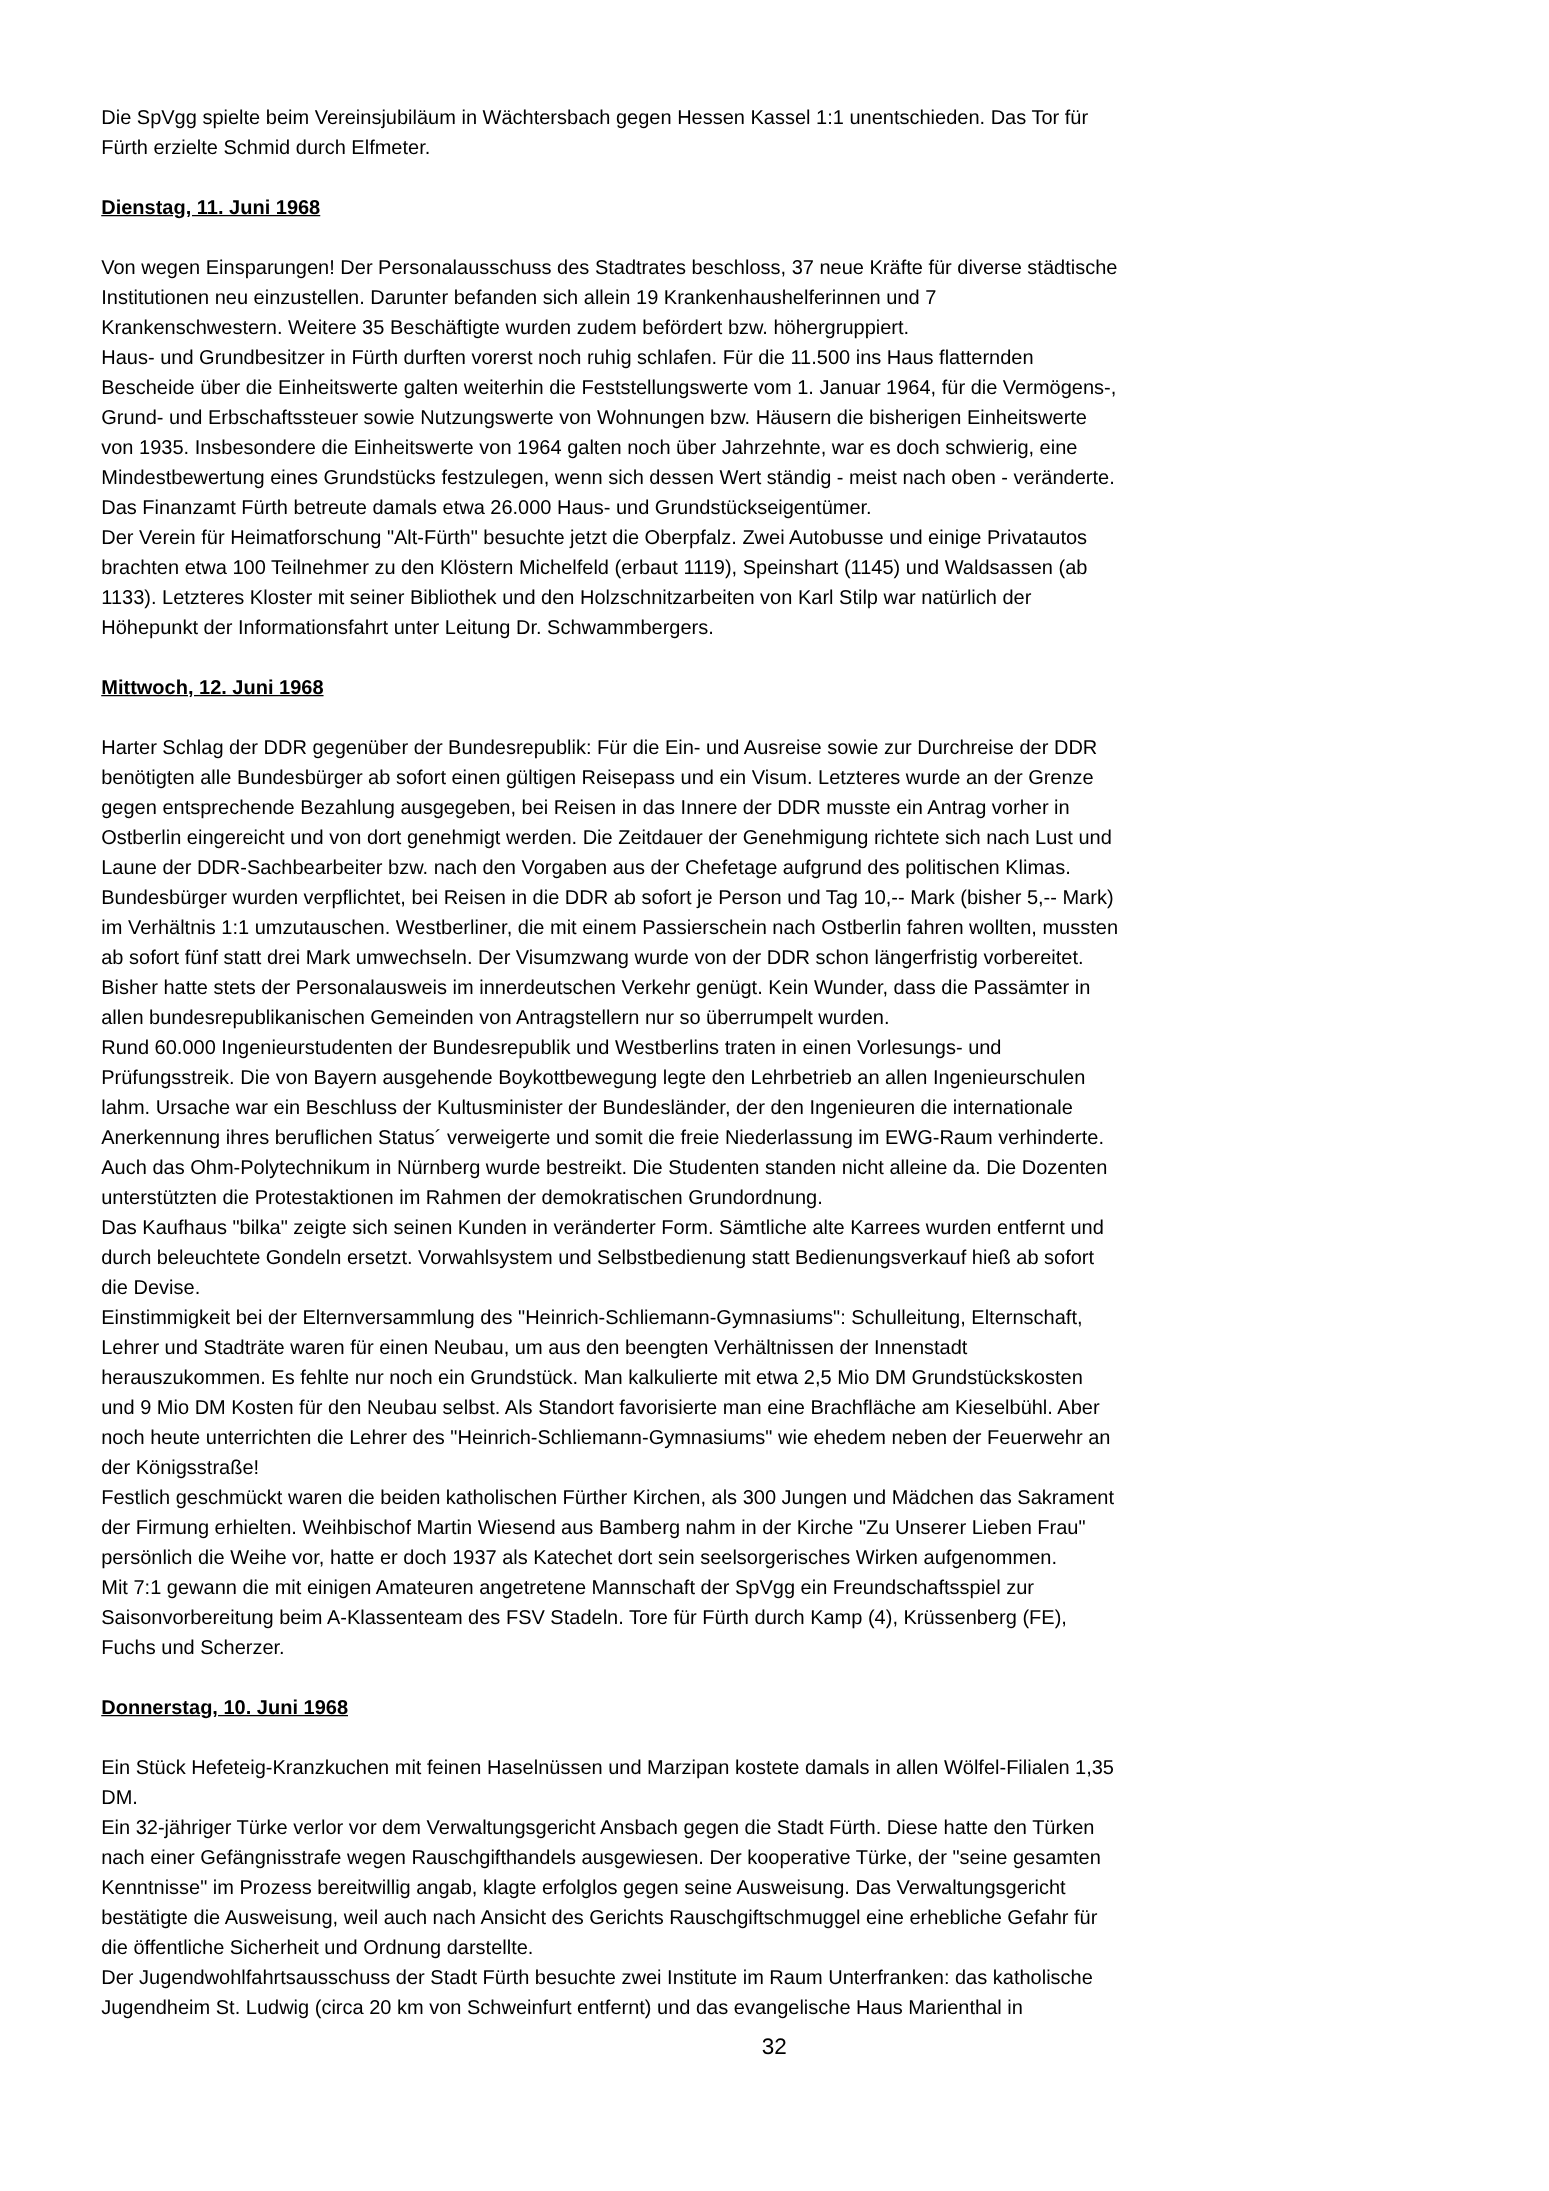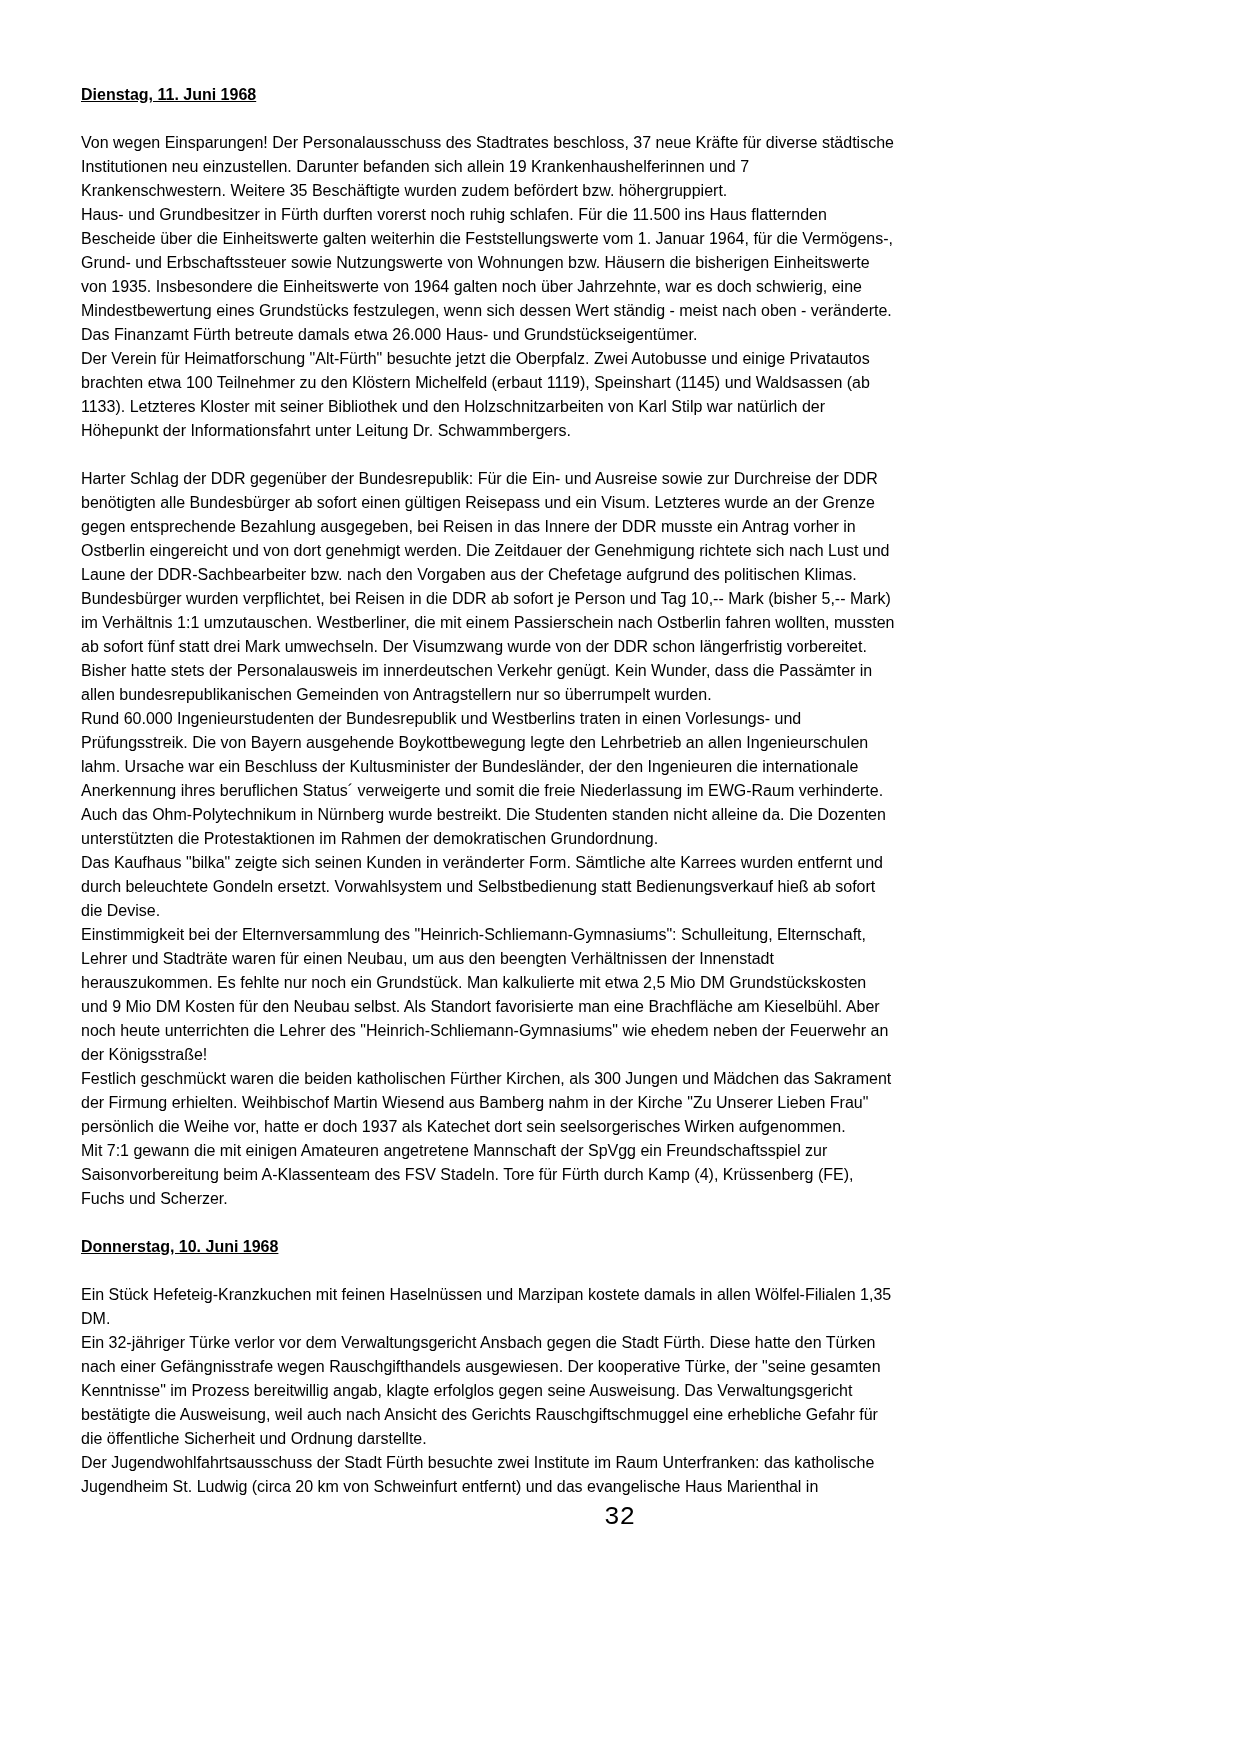--- a/index.html
+++ b/index.html
@@ -29,44 +29,47 @@
     white-space: pre-line;
   }
   .heading {
     font-weight: bold;
     text-decoration: underline;
   }
   .footer {
     width: 1239px;
     text-align: center;
     margin-top: 5px;
-    font-family: Liberation Mono, monospace;
-    font-size: 26px;
+    font-family: Liberation Sans, sans-serif;
+    font-size: 18px;
     line-height: 26px;
     color: #000000;
   }
 </style>
 </head>
 <body>
 
 <div class="content">
+  <div class="para">Die SpVgg spielte beim Vereinsjubiläum in Wächtersbach gegen Hessen Kassel 1:1 unentschieden. Das Tor für
+Fürth erzielte Schmid durch Elfmeter.</div>
   <div class="heading">Dienstag, 11. Juni 1968</div>
   <div class="para">Von wegen Einsparungen! Der Personalausschuss des Stadtrates beschloss, 37 neue Kräfte für diverse städtische
 Institutionen neu einzustellen. Darunter befanden sich allein 19 Krankenhaushelferinnen und 7
 Krankenschwestern. Weitere 35 Beschäftigte wurden zudem befördert bzw. höhergruppiert.
 Haus- und Grundbesitzer in Fürth durften vorerst noch ruhig schlafen. Für die 11.500 ins Haus flatternden
 Bescheide über die Einheitswerte galten weiterhin die Feststellungswerte vom 1. Januar 1964, für die Vermögens-,
 Grund- und Erbschaftssteuer sowie Nutzungswerte von Wohnungen bzw. Häusern die bisherigen Einheitswerte
 von 1935. Insbesondere die Einheitswerte von 1964 galten noch über Jahrzehnte, war es doch schwierig, eine
 Mindestbewertung eines Grundstücks festzulegen, wenn sich dessen Wert ständig - meist nach oben - veränderte.
 Das Finanzamt Fürth betreute damals etwa 26.000 Haus- und Grundstückseigentümer.
 Der Verein für Heimatforschung "Alt-Fürth" besuchte jetzt die Oberpfalz. Zwei Autobusse und einige Privatautos
 brachten etwa 100 Teilnehmer zu den Klöstern Michelfeld (erbaut 1119), Speinshart (1145) und Waldsassen (ab
 1133). Letzteres Kloster mit seiner Bibliothek und den Holzschnitzarbeiten von Karl Stilp war natürlich der
 Höhepunkt der Informationsfahrt unter Leitung Dr. Schwammbergers.</div>
+  <div class="heading">Mittwoch, 12. Juni 1968</div>
   <div class="para">Harter Schlag der DDR gegenüber der Bundesrepublik: Für die Ein- und Ausreise sowie zur Durchreise der DDR
 benötigten alle Bundesbürger ab sofort einen gültigen Reisepass und ein Visum. Letzteres wurde an der Grenze
 gegen entsprechende Bezahlung ausgegeben, bei Reisen in das Innere der DDR musste ein Antrag vorher in
 Ostberlin eingereicht und von dort genehmigt werden. Die Zeitdauer der Genehmigung richtete sich nach Lust und
 Laune der DDR-Sachbearbeiter bzw. nach den Vorgaben aus der Chefetage aufgrund des politischen Klimas.
 Bundesbürger wurden verpflichtet, bei Reisen in die DDR ab sofort je Person und Tag 10,-- Mark (bisher 5,-- Mark)
 im Verhältnis 1:1 umzutauschen. Westberliner, die mit einem Passierschein nach Ostberlin fahren wollten, mussten
 ab sofort fünf statt drei Mark umwechseln. Der Visumzwang wurde von der DDR schon längerfristig vorbereitet.
 Bisher hatte stets der Personalausweis im innerdeutschen Verkehr genügt. Kein Wunder, dass die Passämter in
 allen bundesrepublikanischen Gemeinden von Antragstellern nur so überrumpelt wurden.

